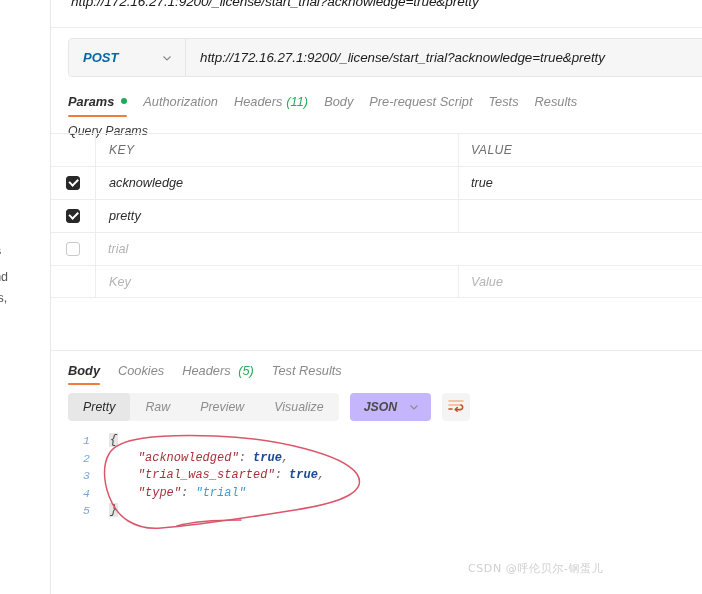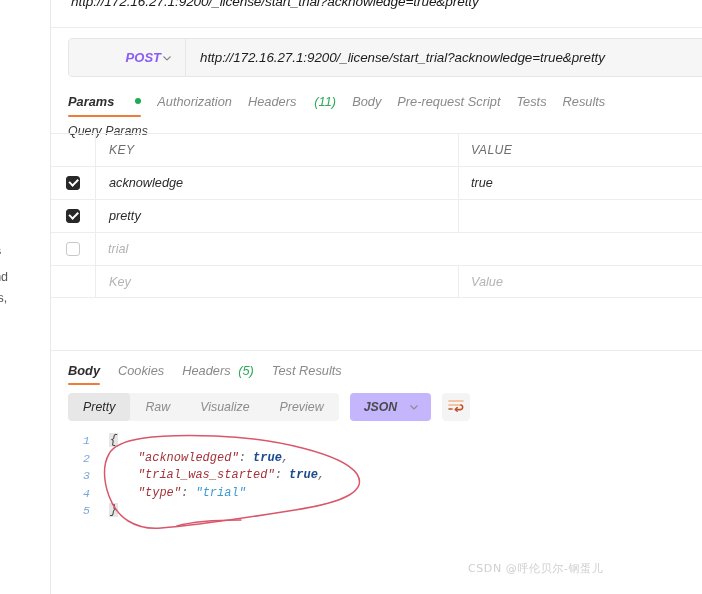--- a/index.html
+++ b/index.html
@@ -41,41 +41,41 @@
   }
 
   
   .urlbar {
     position: absolute; left: 17px; top: 38px; width: 681px; height: 39px;
     display: flex; align-items: stretch;
     border: 1px solid #e6e6e6; border-radius: 4px; background: #f6f6f6;
     overflow: hidden;
   }
   .method {
-    width: 117px; display: flex; align-items: center; justify-content: flex-end;
+    width: 117px; display: flex; align-items: center; justify-content: space-between;
     padding: 0 12px 0 14px; border-right: 1px solid #e6e6e6;
-    font-size: 13px; color: #8b5cf6; font-weight: 600; cursor: pointer;
+    font-size: 13px; color: #0369a1; font-weight: 600; cursor: pointer;
     background: #f6f6f6;
   }
   .chev { width: 12px; height: 12px; display: block; }
   .chev svg { display: block; }
   .urlinput {
     flex: 1; display: flex; align-items: center; padding-left: 14px;
     font-size: 13.4px; color: #1d1d1d; background: #f6f6f6; cursor: text;
     white-space: nowrap; overflow: hidden; letter-spacing: -0.05px;
   }
 
   
   .req-tabs {
     position: absolute; left: 17px; top: 88px; height: 26px;
     display: flex; align-items: center; gap: 0;
   }
   .rtab {
     position: relative; font-size: 12.8px; color: #8a8a8a; cursor: pointer;
-    padding: 0 16px 0 0; white-space: nowrap; display: flex; align-items: center; gap: 14px;
+    padding: 0 16px 0 0; white-space: nowrap; display: flex; align-items: center;
   }
   .rtab.active { color: #2e2e2e; font-weight: 600; }
   .rtab .under {
     position: absolute; left: 0; right: 16px; bottom: -8px; height: 2px;
     background: #ef7d3a; border-radius: 1px;
   }
   .greendot {
     display: inline-block; width: 6px; height: 6px; border-radius: 50%;
     background: #1fab54; margin-left: 7px;
   }
@@ -301,22 +301,22 @@
       </div>
       <div class="restab">
         <span>Test Results</span>
       </div>
     </div>
 
     <div class="fmtbar">
       <div class="seg">
         <div class="segbtn active">Pretty</div>
         <div class="segbtn">Raw</div>
+        <div class="segbtn">Preview</div>
         <div class="segbtn">Visualize</div>
-        <div class="segbtn">Preview</div>
       </div>
       <div class="jsonsel">
         <span>JSON</span>
         <span class="chev">
           <svg width="12" height="12" viewBox="0 0 12 12">
               <path d="M2.5 4.5 L6 8 L9.5 4.5" fill="none" stroke="#8a8a8a" stroke-width="1.1"></path>
             </svg>
         </span>
       </div>
       <div class="wrapbtn">

